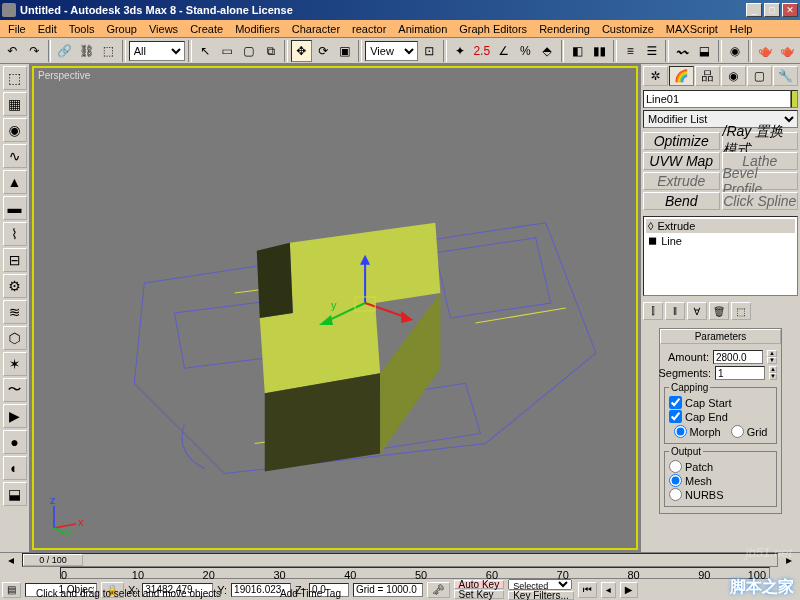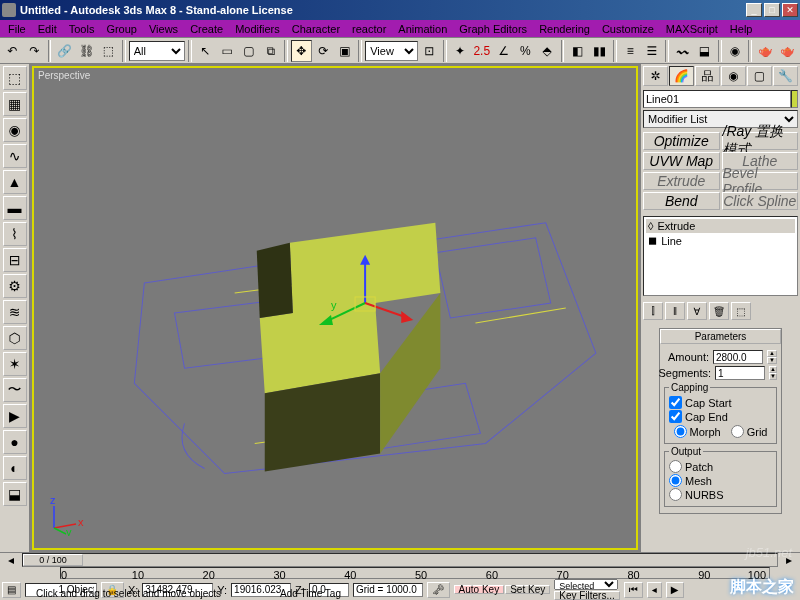--- a/index.html
+++ b/index.html
@@ -2,21 +2,21 @@
 <html><head>
 <meta charset="utf-8">
 <style>
 * { margin:0; padding:0; box-sizing:border-box; font-family:"MS Sans Serif",Tahoma,sans-serif; font-size:11px; }
 body { background:#d4d0c8; width:800px; height:600px; overflow:hidden; position:relative; }
 .titlebar { height:20px; background:linear-gradient(to right,#0a246a,#3a6ea5); color:#fff; display:flex; align-items:center; padding:0 2px; }
 .titlebar .icon { width:14px; height:14px; background:#888; border-radius:2px; margin-right:4px; }
 .titlebar .title { flex:1; font-weight:bold; }
 .titlebar .btn { width:16px; height:14px; background:#d4d0c8; border:1px solid #fff; border-right-color:#404040; border-bottom-color:#404040; margin-left:2px; display:flex; align-items:center; justify-content:center; font-size:9px; }
 .titlebar .btn.close { background:#c75050; color:#fff; }
-.menubar { height:18px; background:#a21caf; display:flex; align-items:center; padding:0 2px; border-bottom:1px solid #808080; }
+.menubar { height:18px; background:#fdba74; display:flex; align-items:center; padding:0 2px; border-bottom:1px solid #808080; }
 .menubar span { padding:1px 6px; cursor:default; }
 .toolbar { height:26px; background:#d4d0c8; display:flex; align-items:center; padding:1px 2px; border-bottom:1px solid #808080; gap:1px; }
 .tbtn { width:22px; height:22px; border:1px solid #d4d0c8; display:flex; align-items:center; justify-content:center; font-size:12px; }
 .tbtn.active { border:1px inset #808080; background:#fff4d8; }
 .tsep { width:4px; height:22px; border-left:1px solid #808080; border-right:1px solid #fff; margin:0 2px; }
 select.tb { height:20px; font-size:11px; background:#fff; border:1px inset #808080; }
 .main { display:flex; height:488px; }
 .lefttools { width:30px; background:#d4d0c8; border-right:1px solid #808080; display:flex; flex-direction:column; align-items:center; padding-top:2px; gap:2px; }
 .lbtn { width:24px; height:24px; border:1px outset #fff; display:flex; align-items:center; justify-content:center; font-size:14px; }
 .viewport-wrap { flex:1; background:#808080; position:relative; padding:2px; }
@@ -334,21 +334,21 @@
     <input style="width: 72px; padding-left: 32px;" readonly="" value="1 Object Sele">
     <div class="btn">🔒</div>
     <span>X:</span>
       <input style="width: 71px;" value="31482.479">
     <span>Y:</span>
       <input style="width: 60px;" value="19016.023">
     <span>Z:</span>
       <input style="width: 40px;" value="0.0">
     <input style="width: 70px;" readonly="" value="Grid = 1000.0">
     <div class="btn">🗝</div>
-    <div style="display:flex;flex-direction:row;gap:1px">
+    <div style="display:flex;flex-direction:column;gap:1px">
       <div class="btn" style="height:9px;background:#ffcccc">Auto Key</div>
       <div class="btn" style="height:9px">Set Key</div>
     </div>
     <div style="display:flex;flex-direction:column;gap:1px">
       <select style="width:64px;height:11px;font-size:9px"><option>Selected</option></select>
       <div class="btn" style="height:9px">Key Filters...</div>
     </div>
     <div class="btn">⏮</div>
     <div class="btn">◂</div>
     <div class="btn">▶</div>

